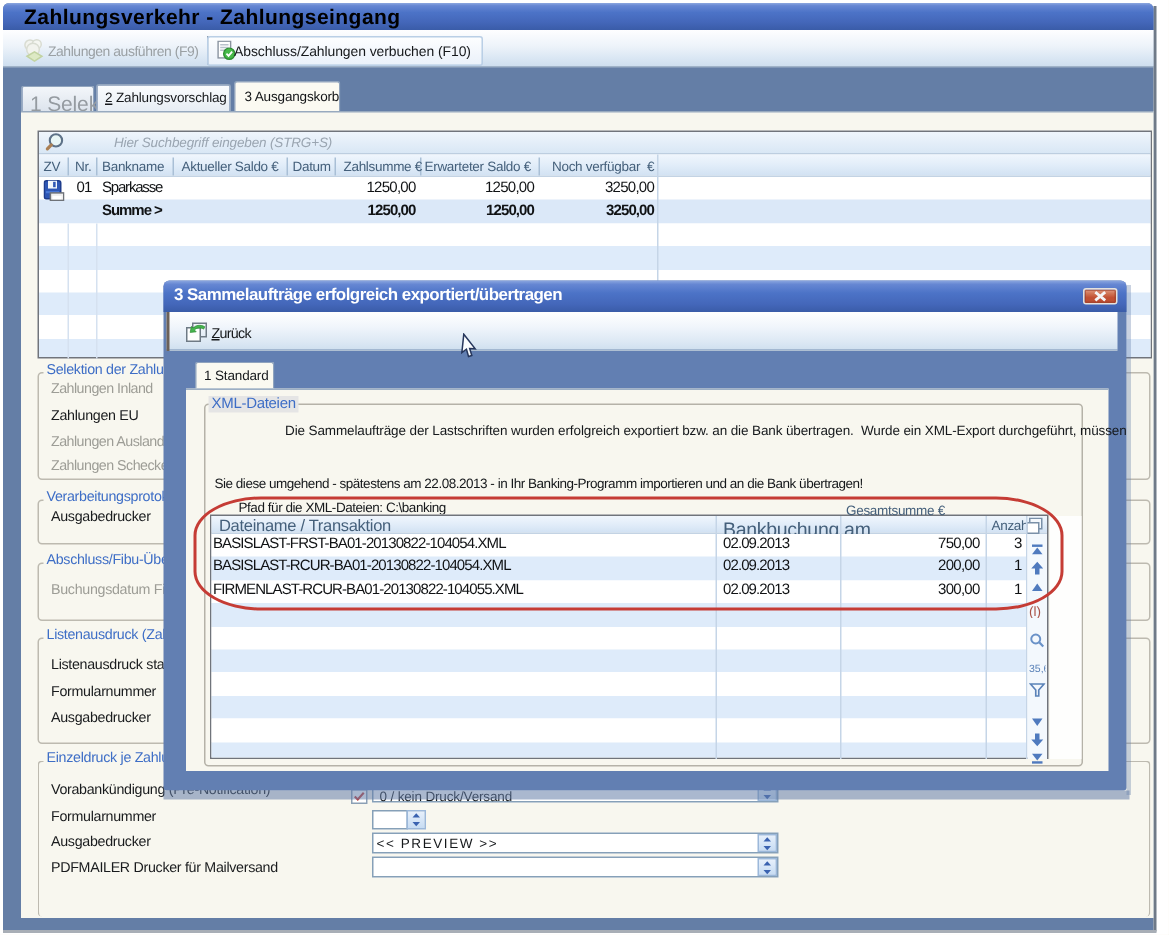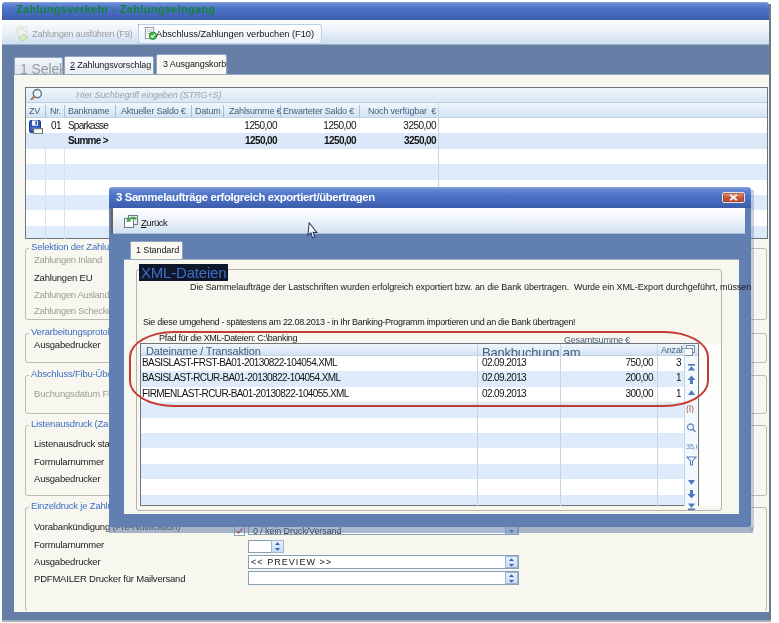--- a/index.html
+++ b/index.html
@@ -11,21 +11,21 @@
 </style>
 </head>
 <body>
 
 <div class="abs" style="left:2px;top:2px;width:767px;height:618px;background:#647EA6;border-radius:4px 4px 0 0;"></div>
 <div class="abs" style="left:769px;top:4px;width:2px;height:617px;background:#6F7A88;"></div>
 <div class="abs" style="left:2px;top:620px;width:769px;height:2px;background:#A8AEB6;"></div>
 
 <div class="abs" style="left:2px;top:2px;width:767px;height:18px;border-radius:4px 4px 0 0;
   background:linear-gradient(180deg,#8CA7DF 0%,#6687D3 10%,#4C73C7 35%,#4467BA 70%,#3A5CA8 100%);"></div>
-<div class="abs tt" style="left:16px;top:3px;font-size:11px;font-weight:bold;color:#15803d;letter-spacing:0.3px;">Zahlungsverkehr - Zahlungseingang</div>
+<div class="abs tt" style="left:16px;top:3px;font-size:14px;font-weight:bold;color:#000000;letter-spacing:0.3px;">Zahlungsverkehr - Zahlungseingang</div>
 
 <div class="abs" style="left:2px;top:20px;width:767px;height:25px;
   background:linear-gradient(180deg,#FEFEFF 0%,#EDF3FA 45%,#DCE8F4 75%,#CEDEEF 100%);
   border-bottom:1px solid #9FB2C8;"></div>
 
 <svg class="abs" style="left:14px;top:25px;" width="17" height="18" viewBox="0 0 17 18">
   <circle cx="6" cy="5" r="3.4" fill="#F2F3EE" stroke="#D9DCD2"></circle>
   <circle cx="10.5" cy="4.5" r="3" fill="#F5F6F1" stroke="#D9DCD2"></circle>
   <circle cx="8" cy="8" r="4.2" fill="#F2F3EE" stroke="#D9DCD2"></circle>
   <path d="M4 12.5 L9 9.5 L14 12.5 L9 15.8 Z" fill="#DDE9C4" stroke="#C2D3A2"></path>
@@ -200,21 +200,21 @@
   <path d="M12.5 3.8 C9.5 2.2 6.2 2.8 4.8 4.8 L3.6 3.6 L2.8 7.6 L6.8 7.2 L5.6 6 C7 4.4 9.8 4.2 11.8 5.4 Z" fill="#45B54F" stroke="#2E8F33" stroke-width="0.5"></path>
 </svg>
 <div class="abs tt" style="left:141px;top:217px;font-size:9.5px;color:#15181B;letter-spacing:-0.45px;"><span style="text-decoration:underline;">Z</span>urück</div>
 
 <div class="abs" style="left:130px;top:241px;width:53px;height:18px;background:#FAF9F1;border:1px solid #8FA3BE;border-bottom:none;border-radius:2px 2px 0 0;"></div>
 <div class="abs tt" style="left:136px;top:245px;font-size:9px;color:#15181B;letter-spacing:-0.1px;">1 Standard</div>
 
 <div class="abs" style="left:124px;top:259px;width:615px;height:255px;background:#F8F7EF;border-top:1px solid #9DAFC4;"></div>
 
 <div class="abs" style="left:136px;top:269px;width:586px;height:242px;border:1px solid #B5B2A8;border-radius:3px;"></div>
-<div class="abs tt" style="left:139px;top:264px;font-size:15px;color:#3E6EC6;background:#0f172a;padding:0 2px;letter-spacing:-0.2px;">XML-Dateien</div>
+<div class="abs tt" style="left:139px;top:264px;font-size:10px;color:#3E6EC6;background:#e5e5e5;padding:0 2px;letter-spacing:-0.2px;">XML-Dateien</div>
 
 <div class="abs tt" id="dl1" style="left:143px;top:282px;font-size:9px;color:#15181B;letter-spacing:-0.08px;margin-left:47px;">Die Sammelaufträge der Lastschriften wurden erfolgreich exportiert bzw. an die Bank übertragen.&nbsp; Wurde ein XML-Export durchgeführt, müssen</div>
 <div class="abs tt" id="dl2" style="left:143px;top:299px;font-size:9px;color:#15181B;letter-spacing:-0.32px;margin-top:18px;">Sie diese umgehend - spätestens am 22.08.2013 - in Ihr Banking-Programm importieren und an die Bank übertragen!</div>
 <div class="abs tt" id="dl3" style="left:159px;top:317px;font-size:9px;color:#15181B;letter-spacing:-0.3px;margin-top:16px;">Pfad für die XML-Dateien: C:\banking</div>
 
 <div class="abs" style="left:140px;top:343px;width:559px;height:163px;border:1px solid #70747B;background:#fff;"></div>
 
 <div class="abs" style="left:141px;top:344px;width:557px;height:12px;background:linear-gradient(180deg,#F0F6FD 0%,#E2EDF9 50%,#D2E2F3 100%);border-bottom:1px solid #C3D3E4;"></div>
 <div class="abs tt" style="left:146px;top:345px;font-size:11px;color:#45607B;letter-spacing:-0.2px;">Dateiname / Transaktion</div>
 <div class="abs tt" style="left:482px;top:345px;font-size:13px;color:#45607B;letter-spacing:-0.2px;">Bankbuchung am</div>

